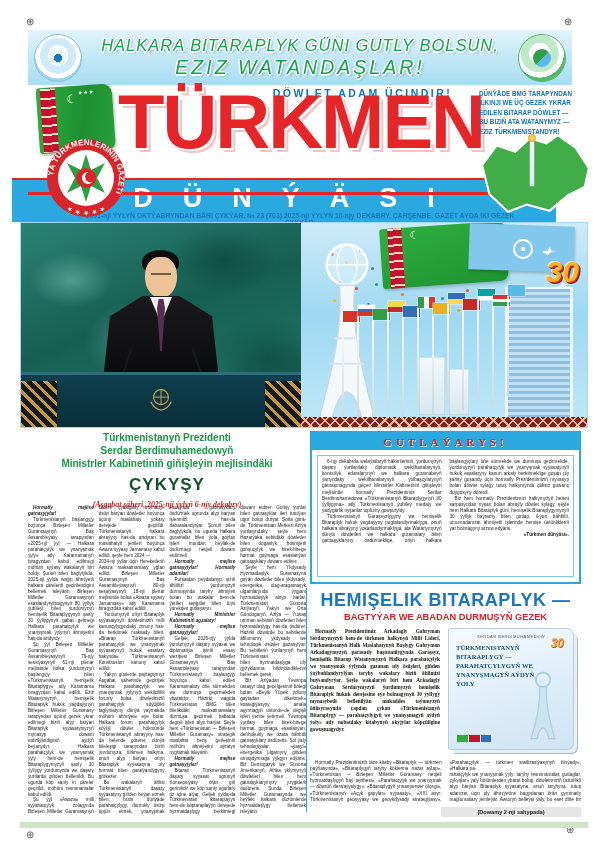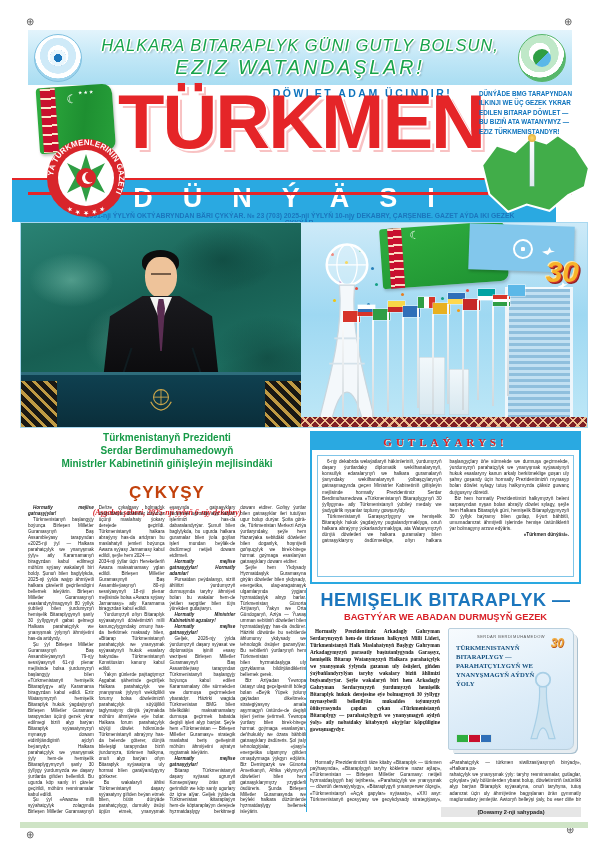--- a/index.html
+++ b/index.html
@@ -139,21 +139,21 @@
       150px 10px 0 #e74c3c,165px 20px 0 #f1c40f,180px 4px 0 #27ae60,120px 26px 0 #2980b9,
       70px 40px 0 #e67e22,95px 16px 0 #9b59b6,135px 36px 0 #e74c3c,110px 44px 0 #16a085,
       2px 46px 0 #f1c40f,36px 50px 0 #2980b9,80px 54px 0 #e74c3c,126px 56px 0 #f39c12;}
   .dove{position:absolute;width:13px;height:8px;background:#fff;
     clip-path:polygon(0 60%,45% 45%,58% 0,70% 45%,100% 55%,60% 72%,45% 100%);}
   .dove1{right:32px;top:24px;} .dove2{right:18px;top:58px;transform:scale(.8) rotate(-12deg);}
 
   
   .speech-head{left:28px;top:431px;width:278px;text-align:center;}
   .speech-head .hl div{color:#169a47;font-weight:bold;font-size:10px;line-height:1.32;text-align:center;}
-  .speech-title{color:#c2410c;font-weight:bold;font-size:17px;letter-spacing:1px;margin-top:12px;}
+  .speech-title{color:#14532d;font-weight:bold;font-size:17px;letter-spacing:1px;margin-top:4px;}
   .speech-date{color:#d92027;font-weight:bold;font-style:italic;font-size:7.8px;margin-top:5px;
     font-family:"Liberation Serif",serif;}
   .speech-cols{left:28px;top:505px;width:278px;height:314px;column-count:4;column-gap:5px;
     font-size:4.6px;line-height:1.3;text-align:justify;color:#1a1a1a;overflow:hidden;}
   .speech-cols p, .congrats-body p, .art2-cols p, .serif-intro p{margin:0;text-indent:5px;}
   .speech-cols p.lead, .art2-cols p.lead{font-weight:bold;font-style:italic;}
   .speech-cols p.cont, .art2-cols p.cont, .congrats-body p.cont{text-indent:0;}
 
   .divider-v{left:305.5px;top:588px;width:1.5px;height:224px;background:#2aa9e1;}
 

